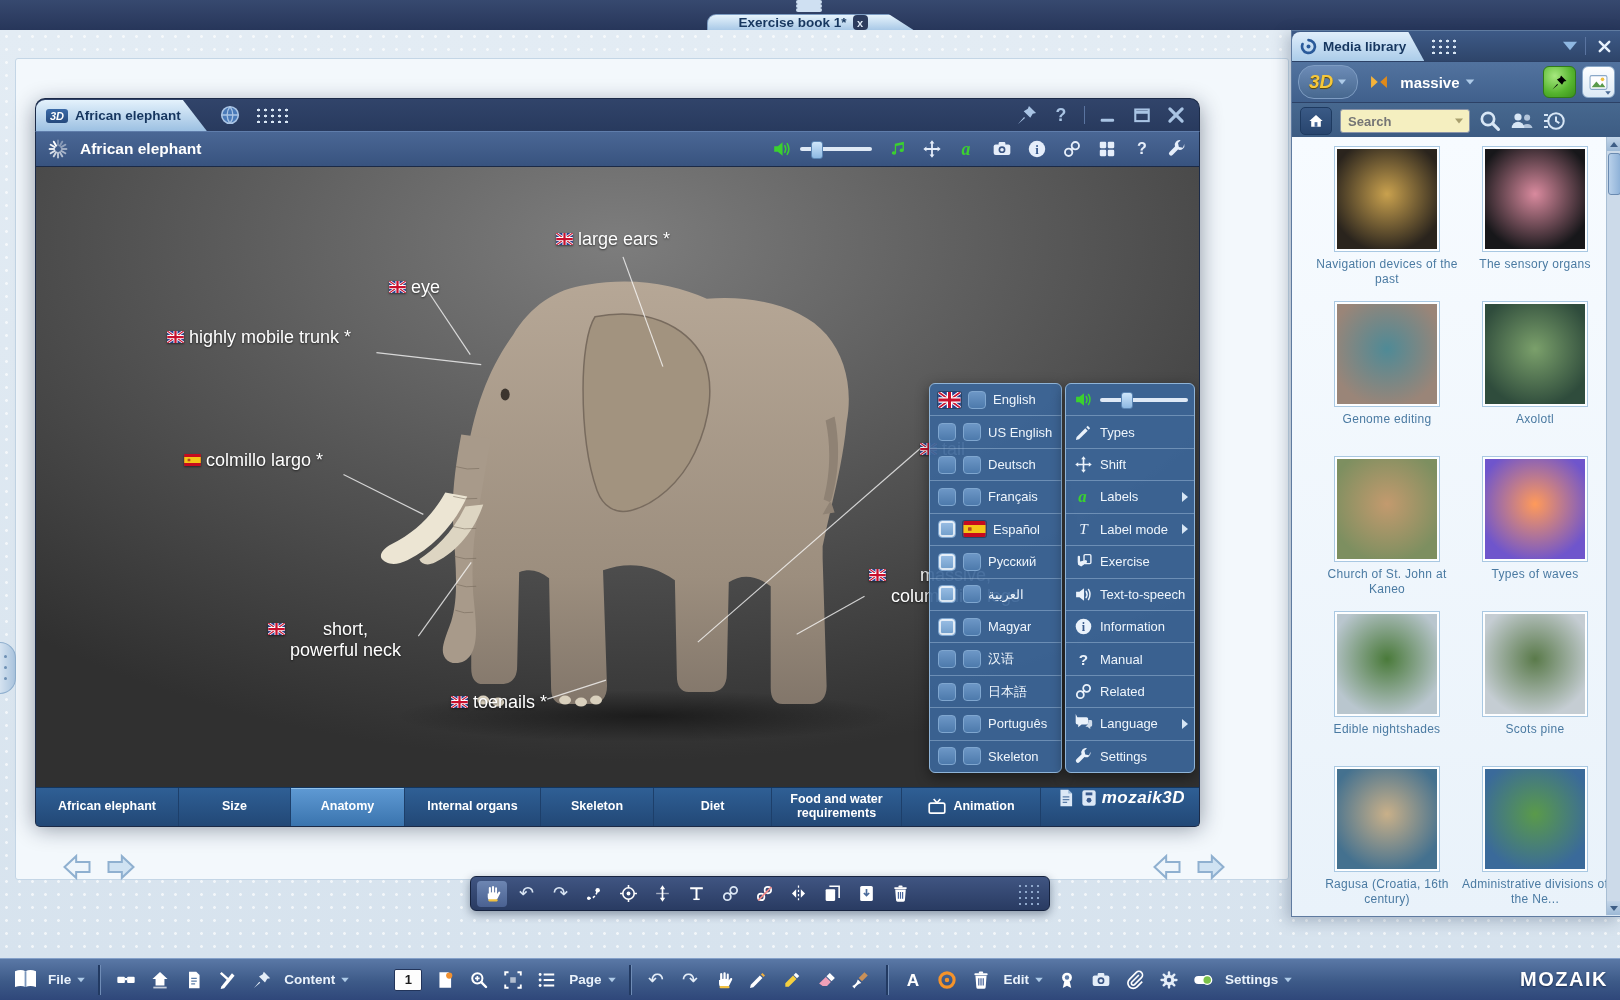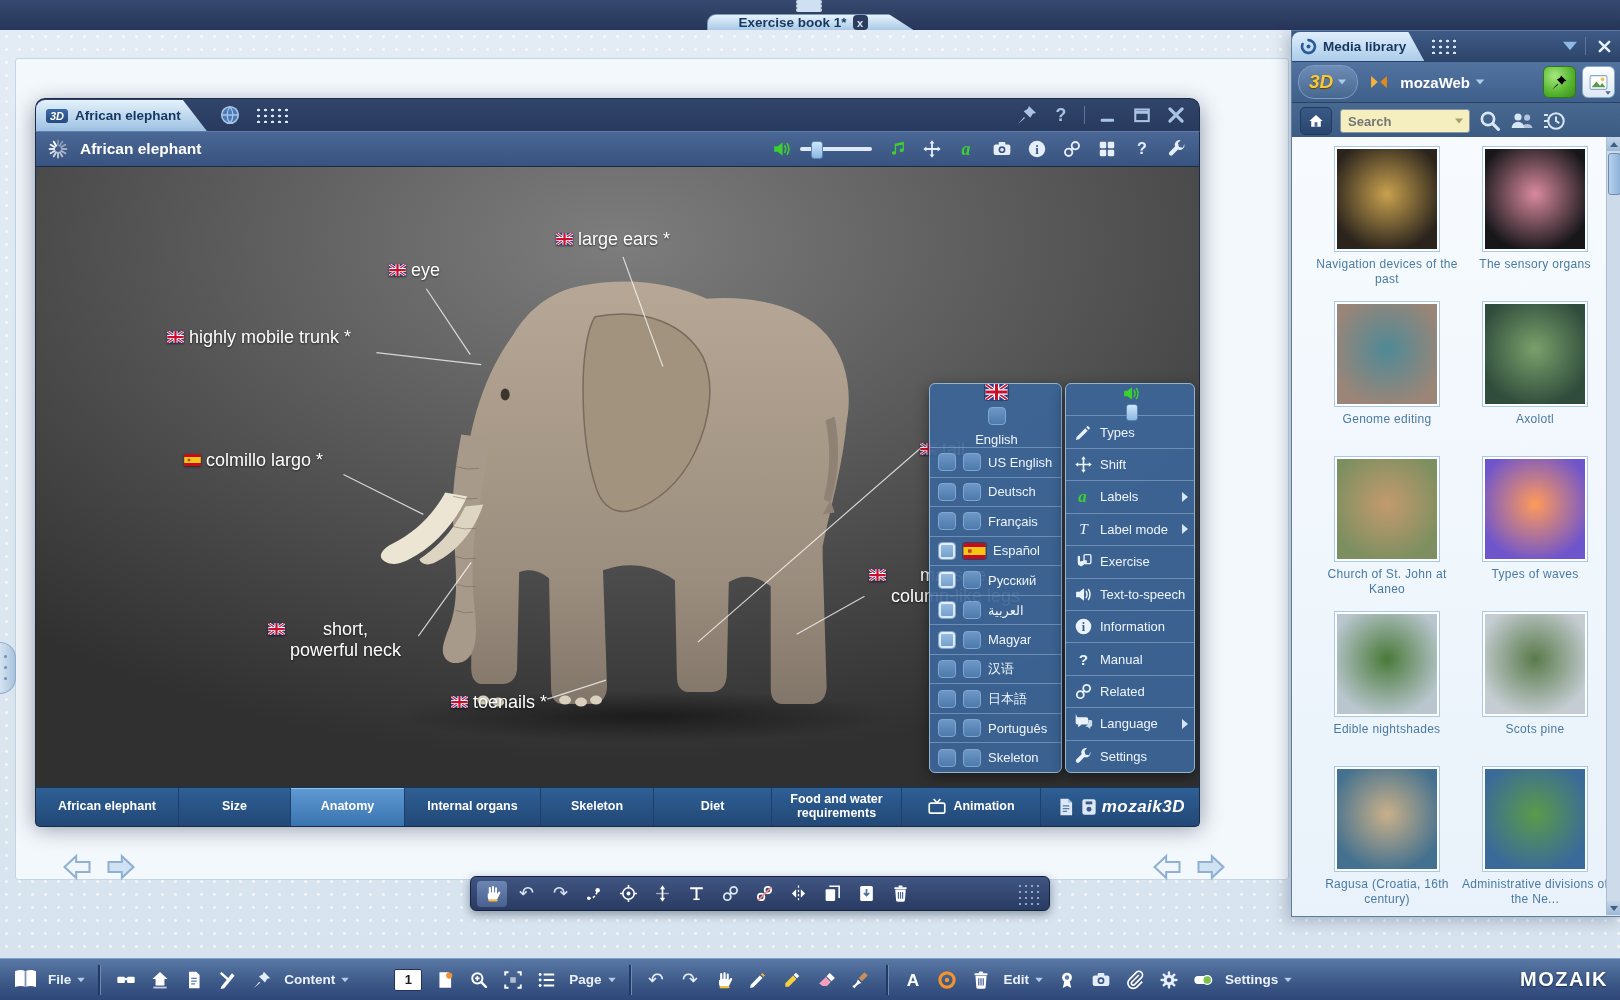--- a/index.html
+++ b/index.html
@@ -84,41 +84,41 @@
   .elabel.center{text-align:center;}
 
   
   #ctx{position:absolute;left:893px;top:216px;z-index:5;display:flex;gap:3px;}
   .menu-panel{width:131px;height:388px;background:rgba(59,101,152,.93);
     border:1px solid #8fb4d8;border-radius:6px;box-shadow:0 4px 14px rgba(0,0,0,.45);
     display:flex;flex-direction:column;overflow:hidden;}
   .menu-panel.right{width:128px;}
   .mrow{flex:1 1 0;display:flex;align-items:center;padding:0 6px 0 8px;gap:7px;cursor:pointer;
     border-top:1px solid rgba(190,215,240,.38);}
-  .mrow:first-child{border-top:none;flex-direction:column;}
+  .mrow:first-child{border-top:none;}
   .mrow .lbl{color:#eef5fc;font-size:13px;white-space:nowrap;overflow:hidden;}
   .chk{width:16px;height:16px;border-radius:4px;flex:0 0 auto;
     background:linear-gradient(#6d97c6,#4d7aac);border:1px solid #7fa6cf;cursor:pointer;}
   .chk.checked{background:linear-gradient(#9cc0e6,#6f9cc9);box-shadow:inset 0 0 0 2px rgba(255,255,255,.75);}
   .mflag{width:23px;height:16px;flex:0 0 auto;border-radius:2px;overflow:hidden;box-shadow:0 0 0 1px rgba(0,0,0,.3);}
   .mflag svg{display:block;width:100%;height:100%;}
   .mrow .aicon{width:19px;height:19px;color:#eaf2fb;flex:0 0 auto;}
   .mrow .sub{margin-left:auto;}
   .mvol .track{position:relative;flex:1;height:4px;border-radius:2px;background:#dfe9f5;}
   .mvol .thumb{position:absolute;top:-6px;width:10px;height:15px;border-radius:3px;
     background:linear-gradient(#cfe6fa,#8db8e2);border:1px solid #5c86b4;}
 
   
   #v-tabbar{height:38px;background:linear-gradient(#2f5f95,#224876);border:1px solid #1b2a47;border-top:1px solid #12355e;
     border-radius:0 0 5px 5px;display:flex;align-items:stretch;}
   .vtab{display:flex;align-items:center;justify-content:center;text-align:center;color:#fff;
     font-size:12.5px;font-weight:bold;border-right:1px solid #1d3f6a;cursor:pointer;line-height:1.1;padding:0 4px;}
   .vtab.active{background:linear-gradient(#5f9ad4,#3a74ae);box-shadow:inset 0 1px 0 #8fc0ea;}
   .vtab .icon{width:20px;height:20px;margin-right:6px;}
-  #v-tabbar .endgrp{margin-left:auto;display:flex;align-items:center;gap:3px;padding:0 14px;}
+  #v-tabbar .endgrp{margin-left:auto;display:flex;gap:3px;padding:0 14px;}
   .endico{width:20px;height:20px;color:#dce8f6;cursor:pointer;}
   #v-logo{color:#fff;font-size:17px;font-weight:900;font-style:italic;letter-spacing:.5px;cursor:pointer;}
 
   
   #floatbar{position:absolute;left:470px;top:846px;width:566px;height:33px;
     background:linear-gradient(#405582,#293b62);border:1px solid #16233f;border-radius:6px;
     box-shadow:0 3px 10px rgba(10,25,50,.4);display:flex;align-items:center;gap:4px;padding:0 6px;}
   .ft-btn{width:30px;height:26px;display:flex;align-items:center;justify-content:center;border-radius:4px;
     color:#dbe7f5;cursor:pointer;}
   .ft-btn:first-child{background:linear-gradient(#6d86b2,#4a6191);border:1px solid #31egg;}
@@ -439,21 +439,21 @@
         </svg>
 
         <div id="v-labels">
             <div class="elabel" style="left: 520px; top: 62px;"><span class="flag"><svg viewBox="0 0 22 16" width="100%" height="100%">
                   <rect width="22" height="16" fill="#2a3f8f"></rect>
                   <path d="M0 0l22 16M22 0L0 16" stroke="#fff" stroke-width="3.6"></path>
                   <path d="M0 0l22 16M22 0L0 16" stroke="#c8102e" stroke-width="1.6"></path>
                   <path d="M11 0v16M0 8h22" stroke="#fff" stroke-width="5.4"></path>
                   <path d="M11 0v16M0 8h22" stroke="#c8102e" stroke-width="3"></path>
                 </svg></span><span>large ears *</span></div>
-            <div class="elabel" style="left: 353px; top: 93px; justify-content: space-between;"><span class="flag"><svg viewBox="0 0 22 16" width="100%" height="100%">
+            <div class="elabel" style="left: 353px; top: 110px; justify-content: space-between;"><span class="flag"><svg viewBox="0 0 22 16" width="100%" height="100%">
                   <rect width="22" height="16" fill="#2a3f8f"></rect>
                   <path d="M0 0l22 16M22 0L0 16" stroke="#fff" stroke-width="3.6"></path>
                   <path d="M0 0l22 16M22 0L0 16" stroke="#c8102e" stroke-width="1.6"></path>
                   <path d="M11 0v16M0 8h22" stroke="#fff" stroke-width="5.4"></path>
                   <path d="M11 0v16M0 8h22" stroke="#c8102e" stroke-width="3"></path>
                 </svg></span><span>eye</span></div>
             <div class="elabel" style="left: 131px; top: 160px;"><span class="flag"><svg viewBox="0 0 22 16" width="100%" height="100%">
                   <rect width="22" height="16" fill="#2a3f8f"></rect>
                   <path d="M0 0l22 16M22 0L0 16" stroke="#fff" stroke-width="3.6"></path>
                   <path d="M0 0l22 16M22 0L0 16" stroke="#c8102e" stroke-width="1.6"></path>
@@ -886,21 +886,21 @@
           <b>3D</b>
           <span class="tri-d" style="transform:scale(.8)"></span>
         </div>
         <span class="icon" style="width:26px;height:22px">
             <svg viewBox="0 0 18 18" width="100%" height="100%">
               <path d="M8 9L2.5 4v10z" fill="#f5b33a"></path>
               <path d="M10 9l5.5-5v10z" fill="#e08a1a"></path>
             </svg>
           </span>
         <span id="ml-source">
-          <span>mozaWeb</span>
+          <span>massive</span>
           <span class="tri-d" style="transform:scale(.85)"></span>
         </span>
         <span style="margin-left:auto;display:flex;gap:6px">
           <span class="ml-rbtn" id="ml-pin">
             <span class="icon" style="width:17px;height:17px">
                 <svg viewBox="0 0 18 18" width="100%" height="100%">
                   <path d="M10.6 1.6l5.8 5.8-2.7.5-2 3.4-5.4-5.4 3.4-2zM6.6 10.6L1.5 16.5l5.9-5.1z" fill="currentColor"></path>
                 </svg>
               </span>
           </span>

